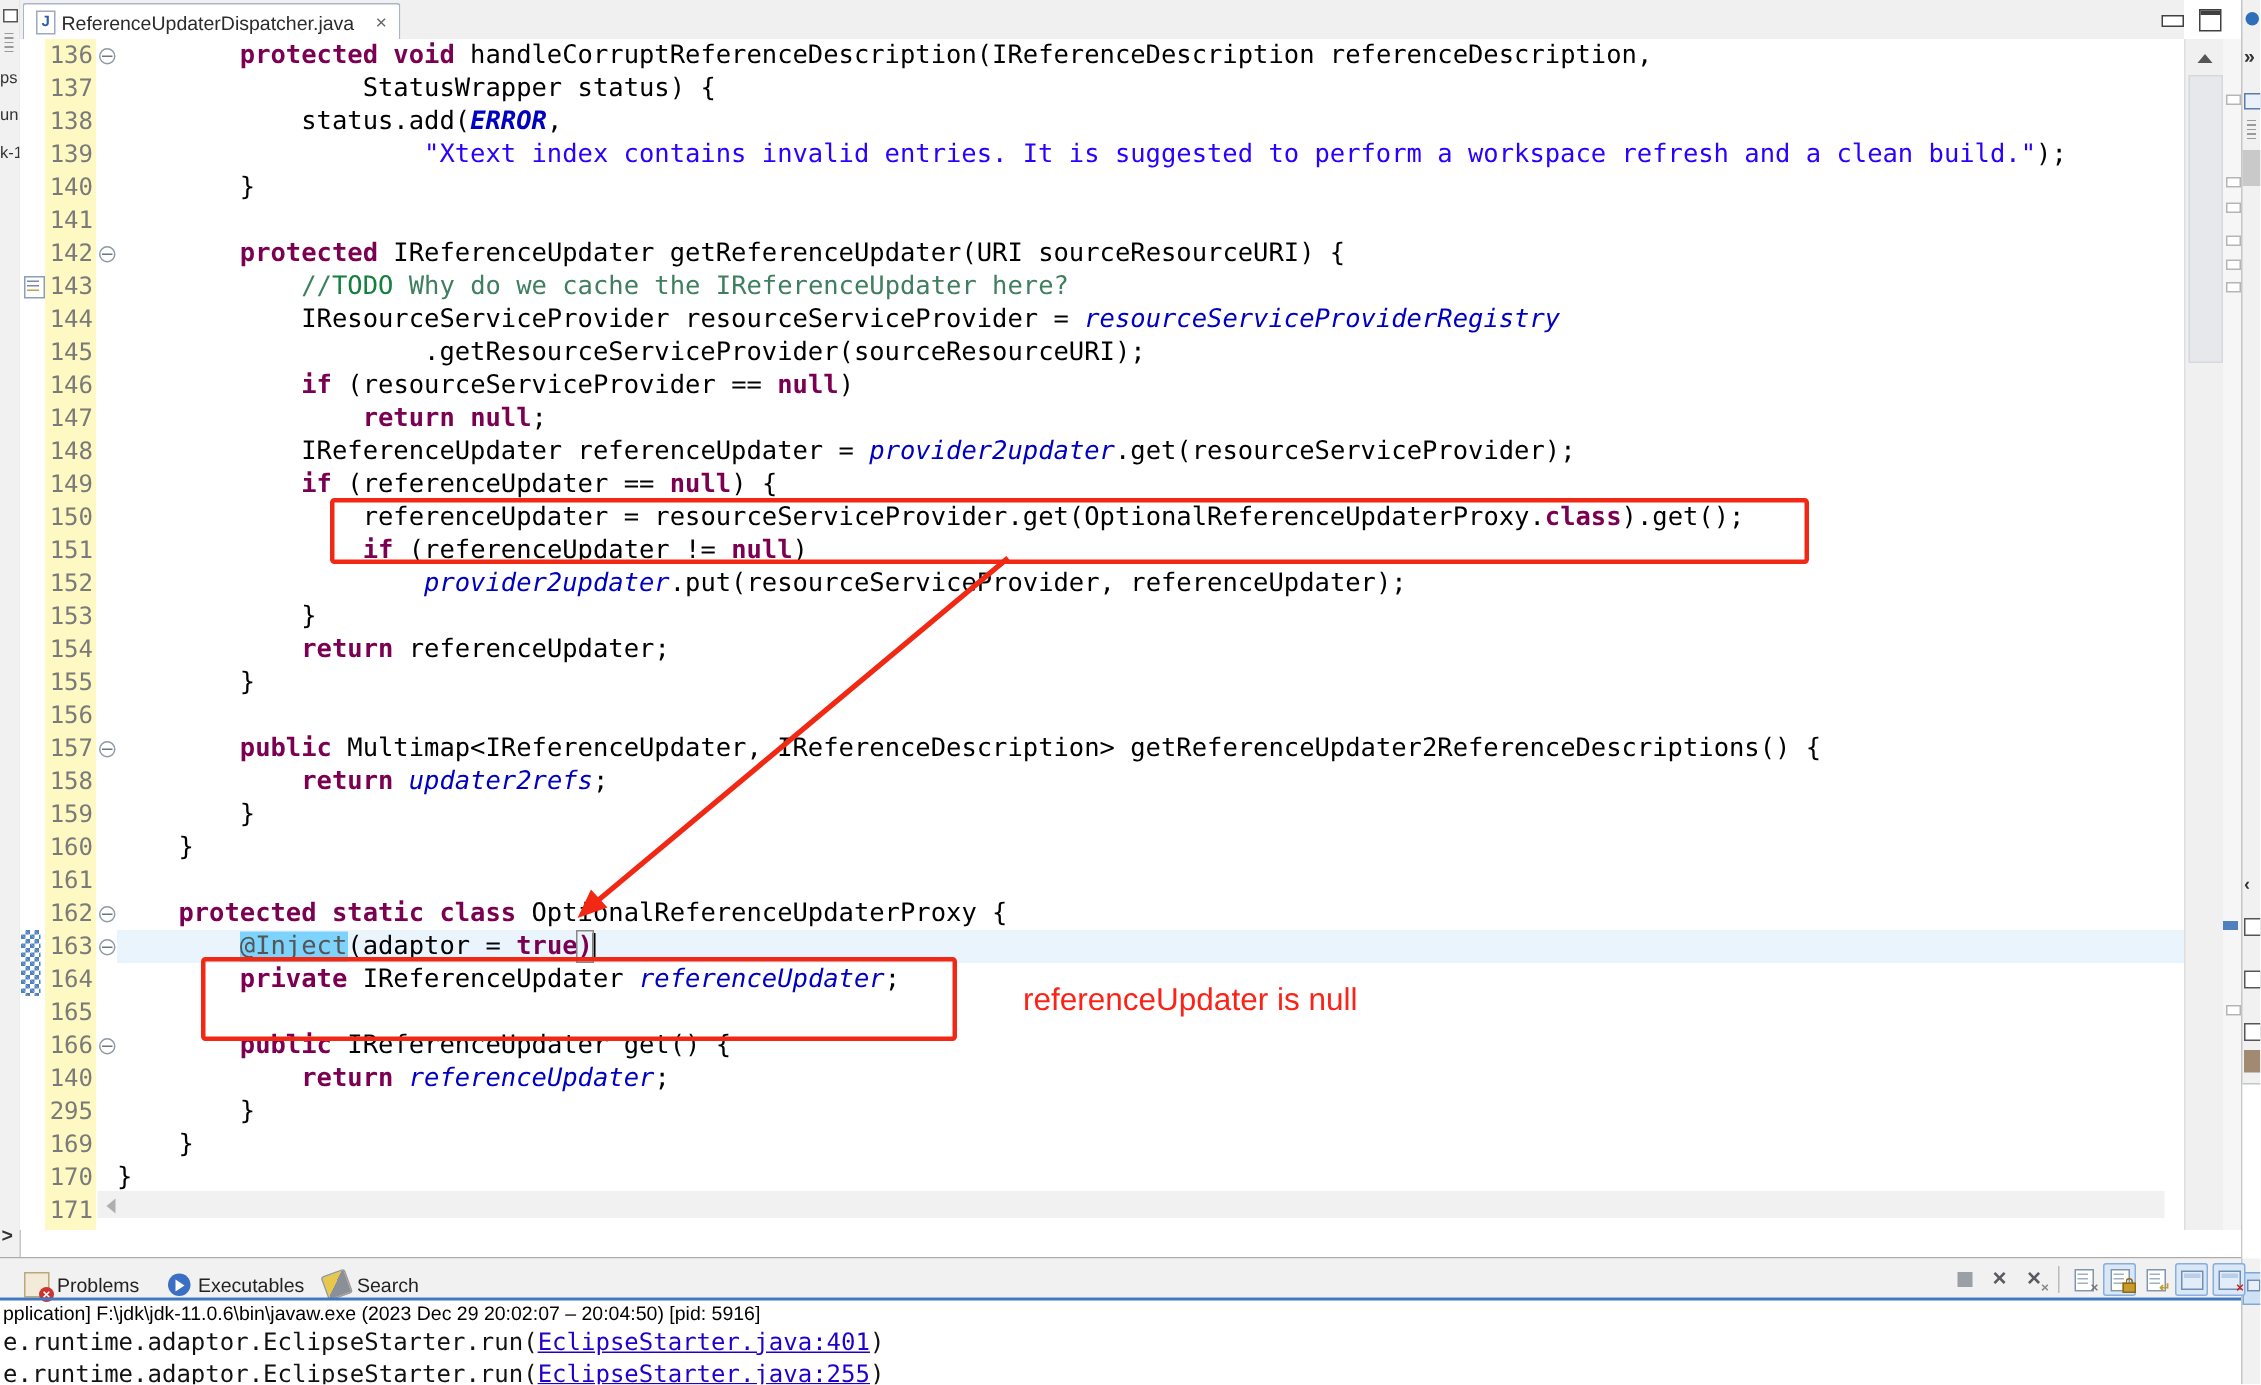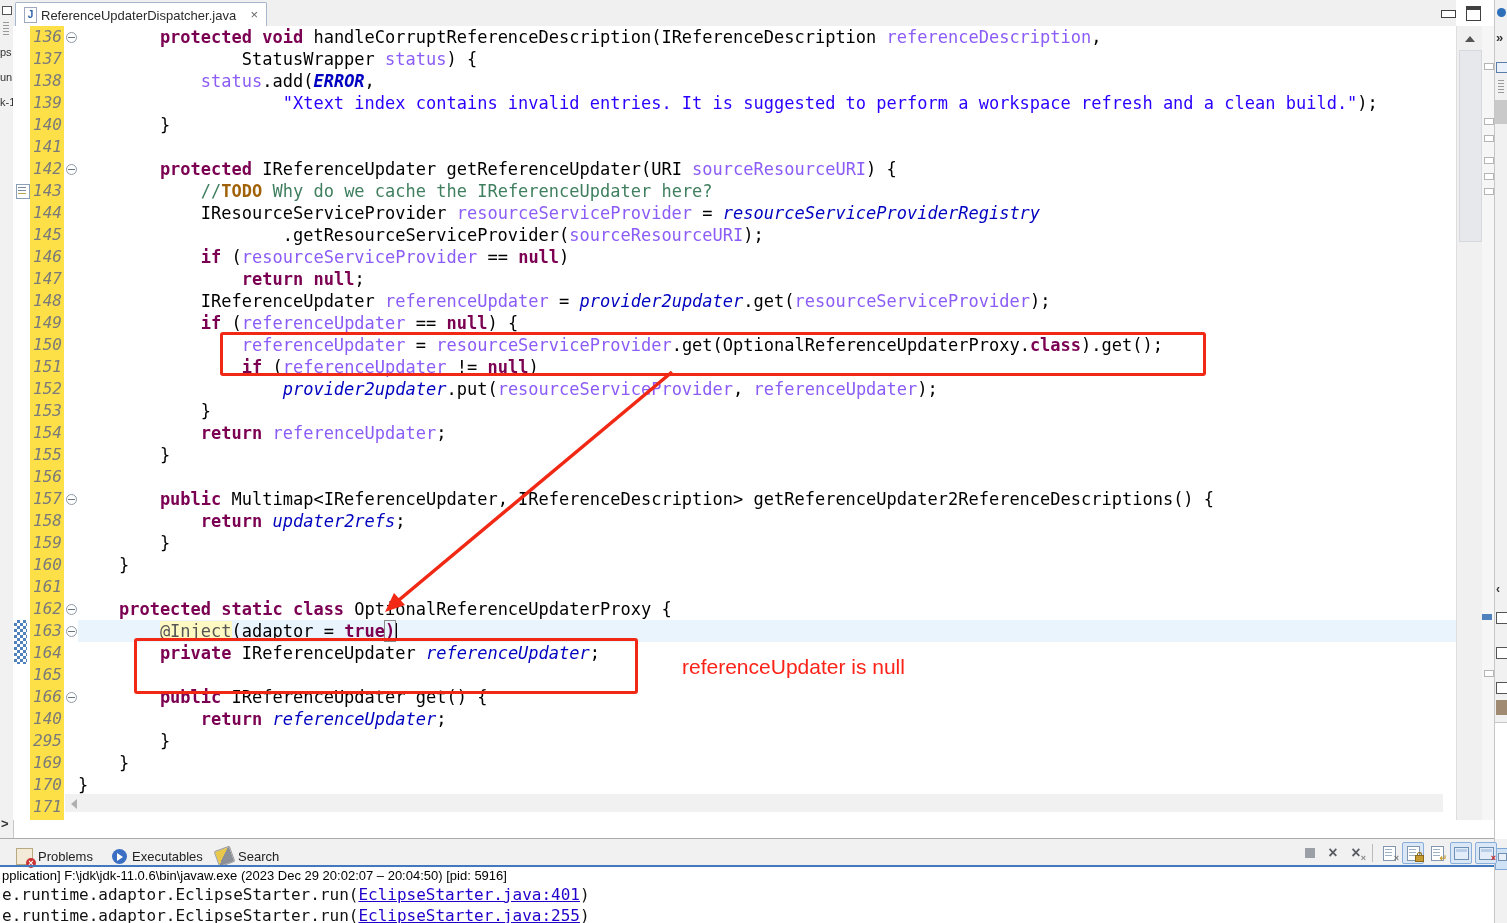--- a/index.html
+++ b/index.html
@@ -19,37 +19,37 @@
   
   #min-btn{position:absolute;left:1441px;top:10px;width:13px;height:6px;border:1px solid #404040;background:#fff;}
   #max-btn{position:absolute;left:1466px;top:6px;width:13px;height:13px;border:1px solid #404040;background:#fff;}
   #max-btn::before{content:"";position:absolute;left:0;top:0;right:0;height:3px;background:#404040;}
   
   #editor{position:absolute;left:13px;top:26px;width:1443px;height:794px;background:#fff;}
   #ann-ruler{position:absolute;left:1px;top:0;width:16px;height:794px;background:#fff;}
   #task-marker{position:absolute;left:2px;top:158px;width:12px;height:13px;background:#fdfdfd;border:1px solid #8aa0b8;}
   #task-marker::before{content:"";position:absolute;left:1px;top:2px;width:8px;height:1px;background:#7a8aa0;box-shadow:0 3px 0 #7a8aa0,0 6px 0 #b8a44a;}
   #occurrence-marker{position:absolute;left:0px;top:594px;width:13px;height:44px;background-color:#fff;background-image:linear-gradient(45deg,#4f81bd 25%,transparent 25%,transparent 75%,#4f81bd 75%),linear-gradient(45deg,#4f81bd 25%,transparent 25%,transparent 75%,#4f81bd 75%);background-size:6px 6px;background-position:0 0,3px 3px;}
-  #line-numbers{position:absolute;left:17px;top:0;width:34px;height:794px;background:#fde047;font-style:italic;}
+  #line-numbers{position:absolute;left:17px;top:0;width:34px;height:794px;background:#fef9c3;}
   .ln{position:absolute;right:2px;width:32px;height:22px;line-height:22px;text-align:right;font-family:"DejaVu Sans Mono",monospace;font-size:16px;color:#7a7a7a;}
   #fold-ruler{position:absolute;left:51px;top:0;width:14px;height:794px;background:#fff;}
   .fold{position:absolute;left:2px;width:9px;height:9px;border:1px solid #8E99A5;border-radius:50%;background:#fff;}
   .fold::after{content:"";position:absolute;left:1px;right:1px;top:4px;height:1px;background:#6b7680;}
   #current-line{position:absolute;left:65px;top:594px;width:1378px;height:22px;background:#EAF4FD;}
   #code-lines{position:absolute;left:65px;top:0;width:1378px;height:794px;font-family:"DejaVu Sans Mono",monospace;font-size:17px;}
   .cl{position:absolute;left:0;height:22px;line-height:22px;white-space:pre;}
   .sg-k{color:#7B0052;font-weight:bold;}
   .sg-p{color:#000;}
-  .sg-v{color:#8b5cf6;}
+  .sg-v{color:#000000;}
   .sg-f{color:#0000C0;font-style:italic;}
   .sg-sf{color:#0000C0;font-style:italic;font-weight:bold;}
   .sg-s{color:#2A00FF;}
   .sg-c{color:#3F7F5F;}
-  .sg-t{color:#a16207;font-weight:bold;}
-  .sg-a{color:#555;background:#fef9c3;}
+  .sg-t{color:#15803d;font-weight:normal;}
+  .sg-a{color:#555;background:#7dd3fc;}
   .sg-m{color:#7B0052;font-weight:bold;outline:1px solid #888;}
   .sg-cursor{display:inline-block;width:2px;height:17px;background:#000;vertical-align:-3px;}
   
   #v-scroll{position:absolute;left:1456px;top:26px;width:26px;height:794px;background:#F0F0F0;border-left:1px solid #DEDEDE;}
   #v-up{position:absolute;left:8px;top:10px;width:0;height:0;border-left:5px solid transparent;border-right:5px solid transparent;border-bottom:6px solid #555;}
   #v-thumb{position:absolute;left:2px;top:24px;width:21px;height:190px;background:#E6E8EC;border:1px solid #D5D8DD;}
   #overview{position:absolute;left:1482px;top:26px;width:12px;height:794px;background:#F6F6F6;}
   .ov-gray{position:absolute;left:2px;width:8px;height:5px;border:1px solid #B5B5B5;background:#fff;}
   .ov-blue{position:absolute;left:0px;width:10px;height:6px;background:#4F81BD;}
   

